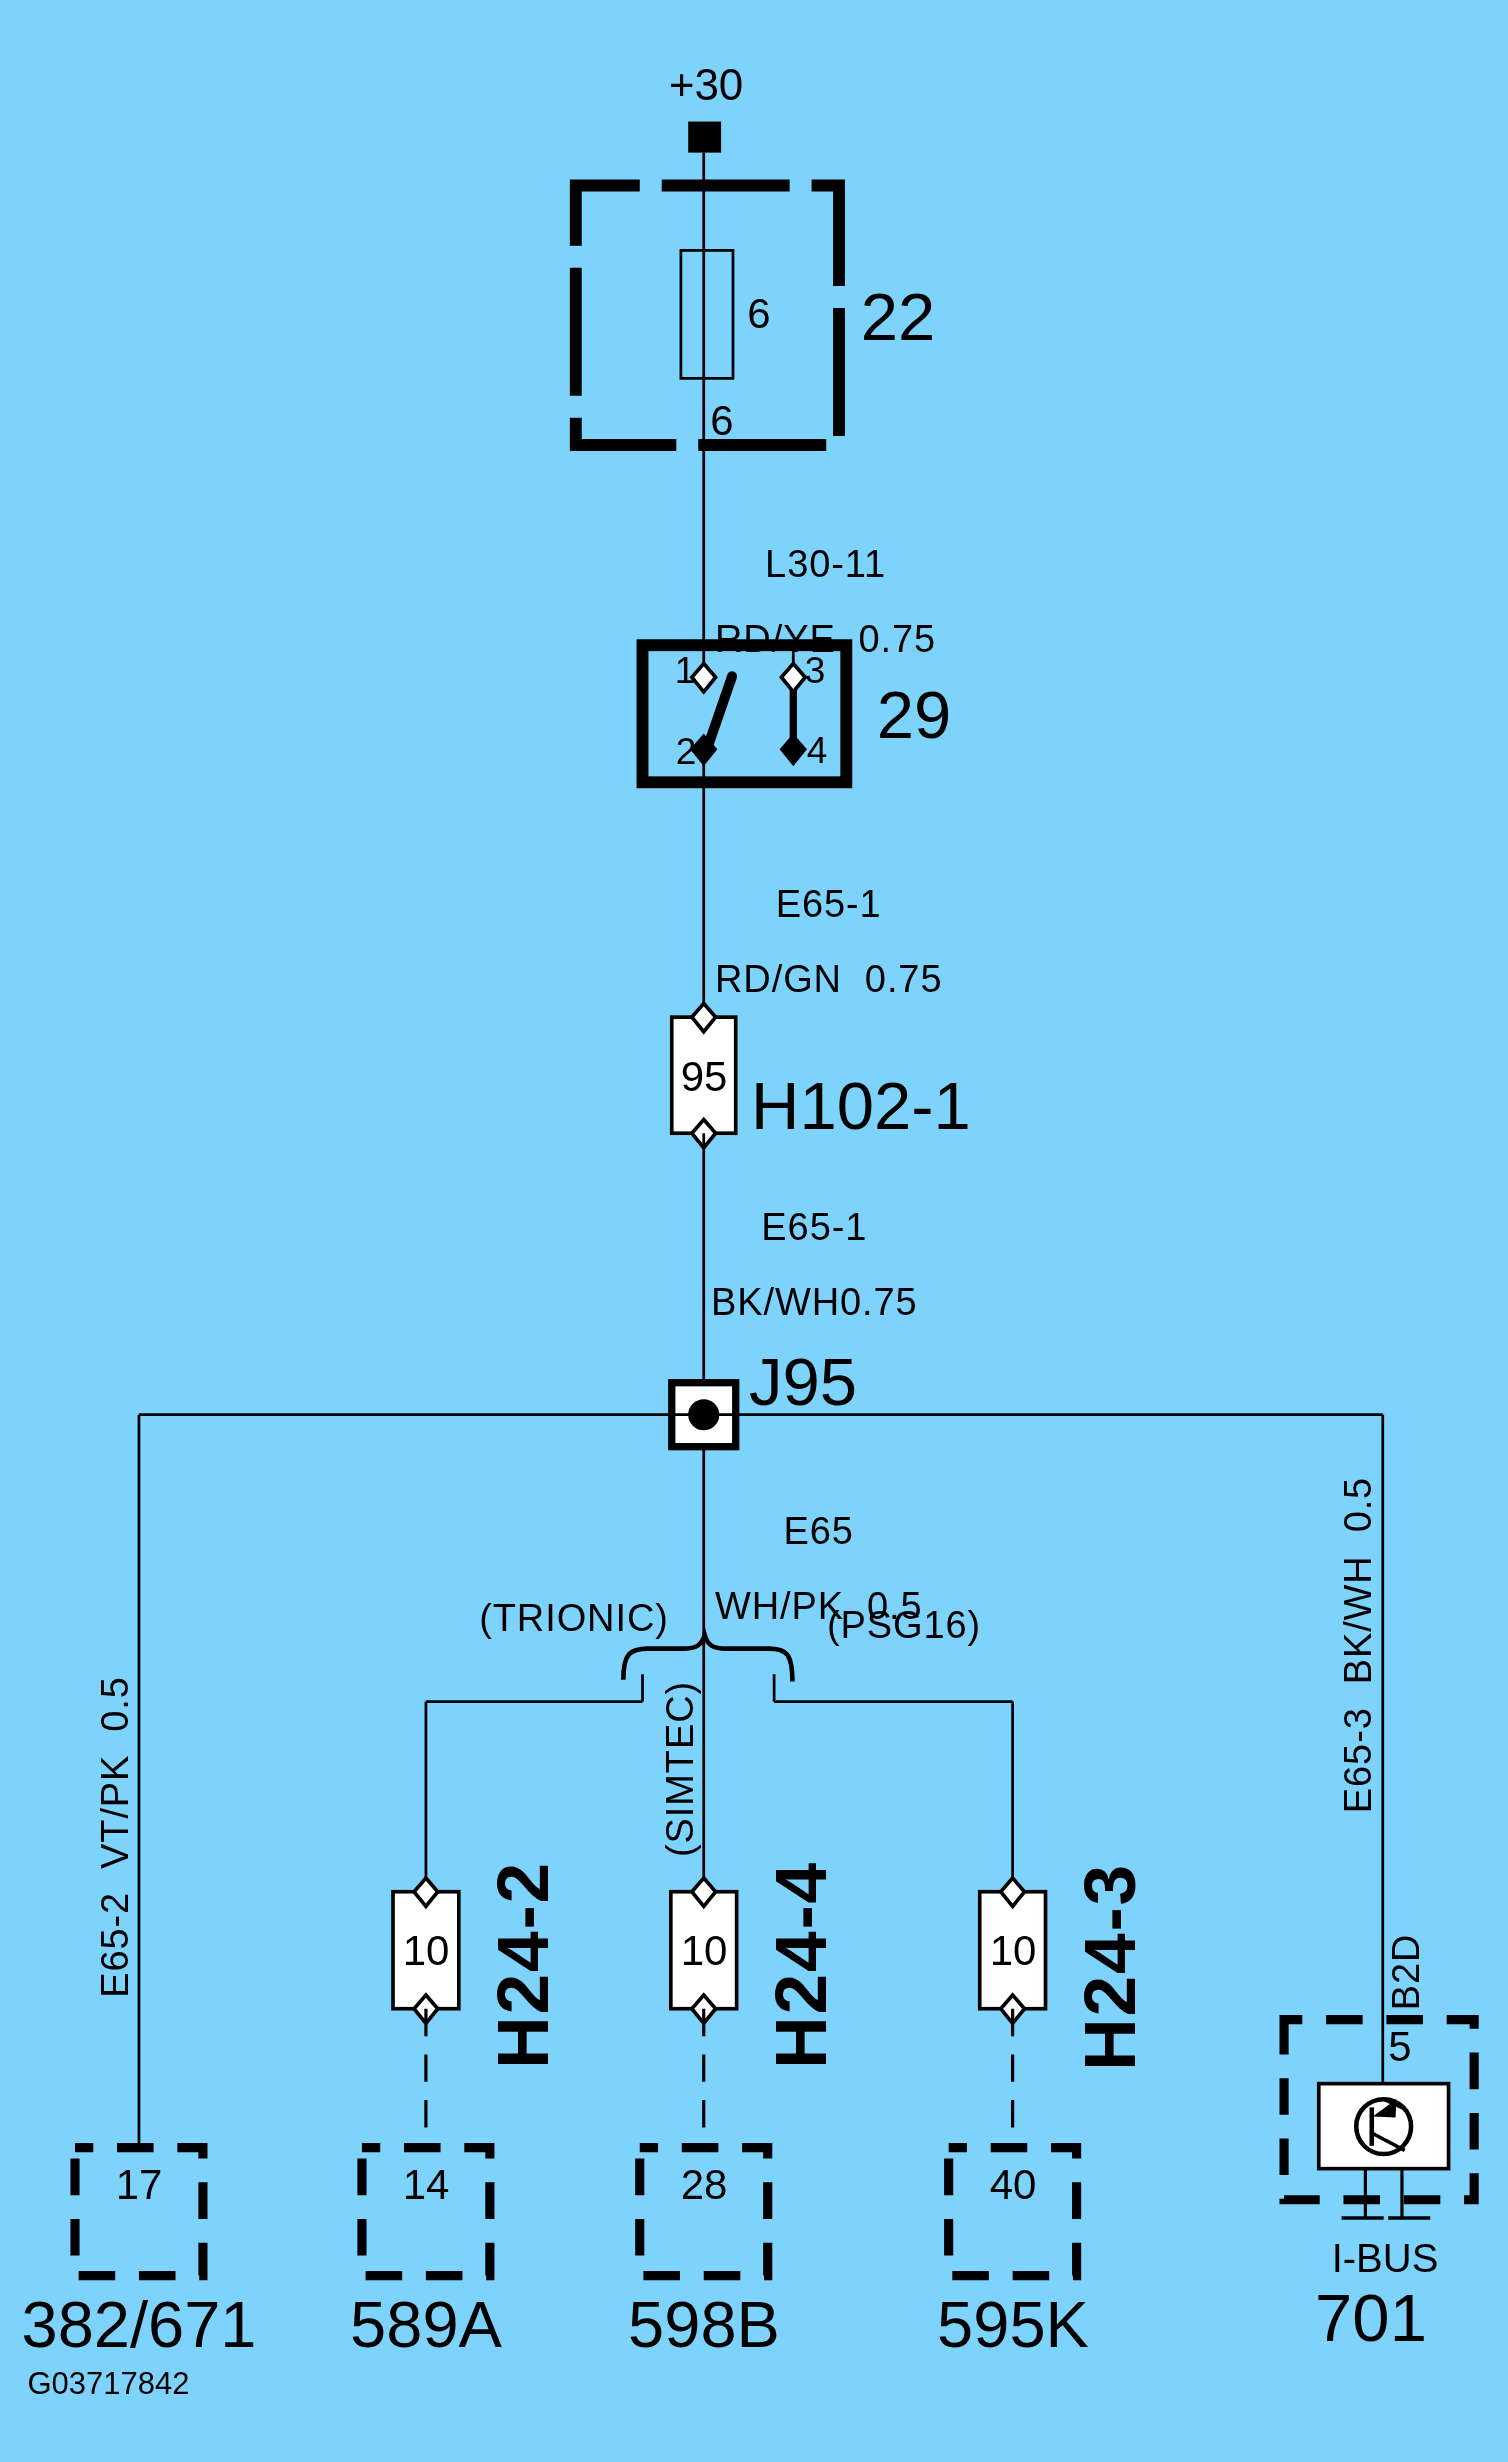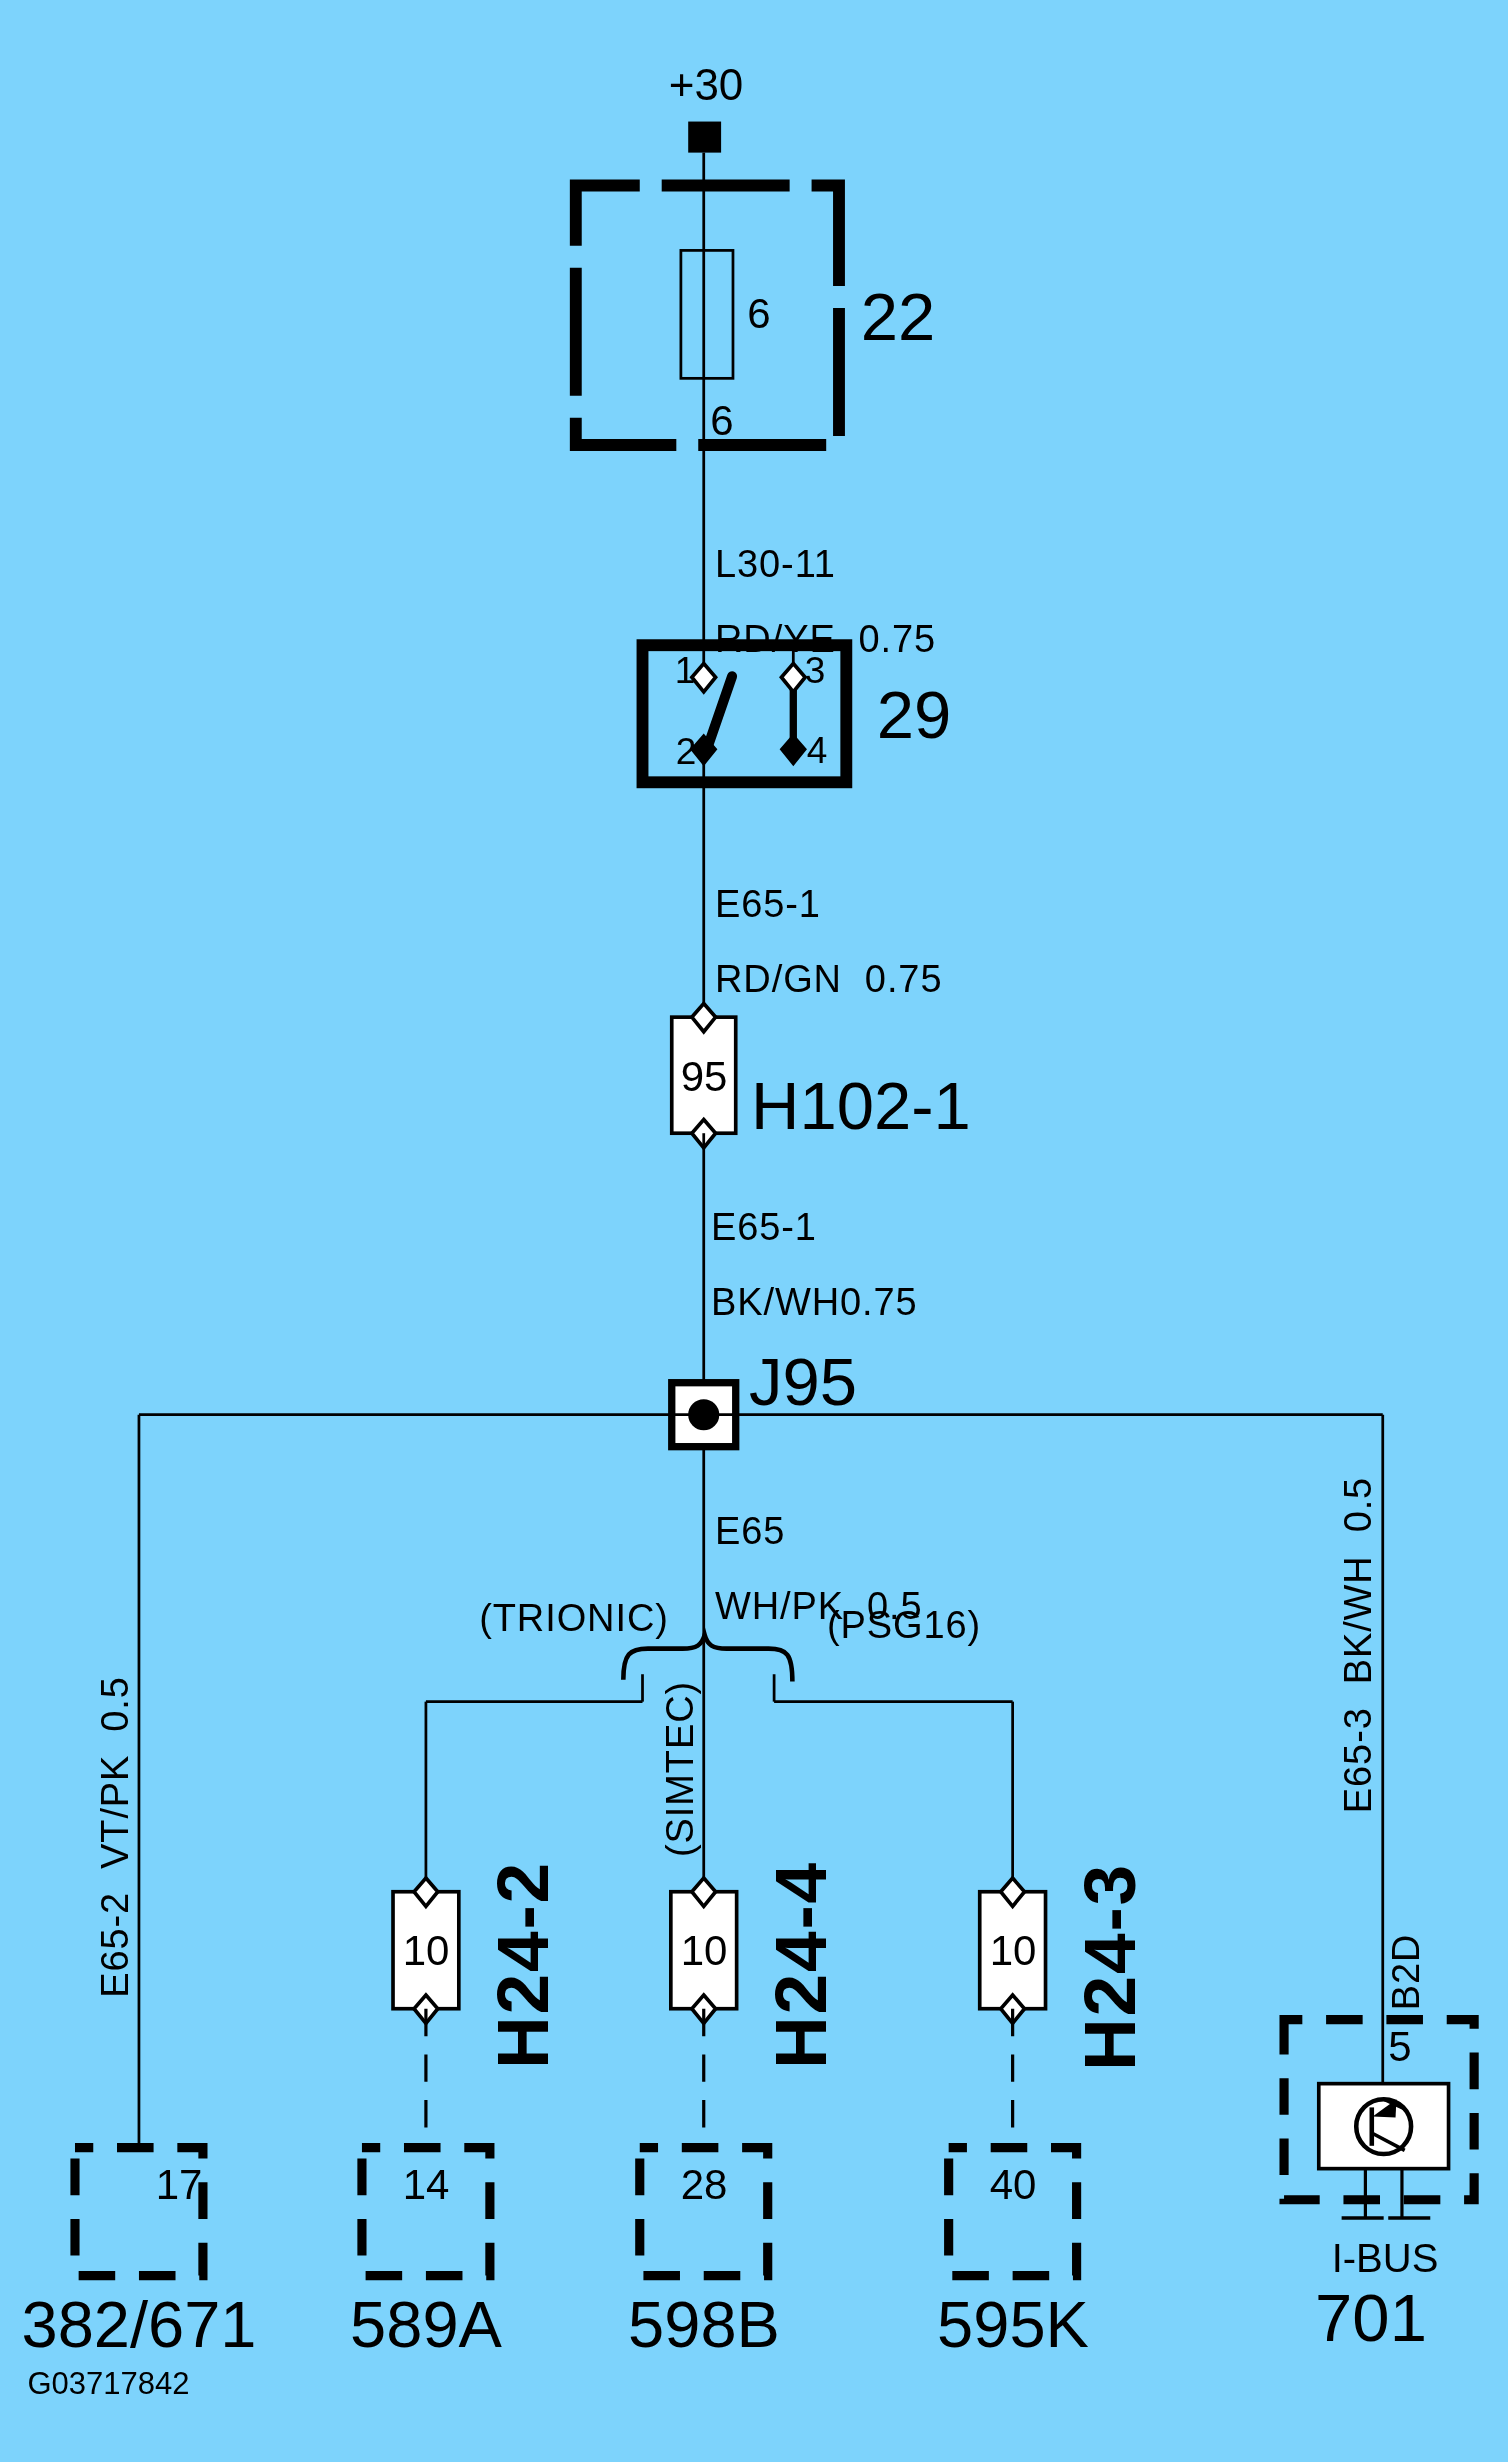--- a/index.html
+++ b/index.html
@@ -1,21 +1,21 @@
 <!DOCTYPE html>
 <html style="font-size:14.6px"><head>
 <meta charset="utf-8">
 <style>
   html,body{margin:0;padding:0;background:#ffffff;}
   .stage{
     position:relative;width:1508px;height:2462px;background:#7dd3fc;
     font-family:"Liberation Sans",sans-serif;color:#000;overflow:hidden;
   }
   .stage svg{position:absolute;left:0;top:0;}
-  .t{position:absolute;white-space:pre;color:#000;line-height:1.12;}
+  .t{position:absolute;white-space:pre;color:#000;line-height:1.12;text-align:center;}
   .ctr{transform:translate(-50%,-50%);text-align:center;}
   .rot{transform:translate(-50%,-50%) rotate(-90deg);text-align:center;}
   .fs34{font-size:31px;}
   .fs40{font-size:37px;}
   .fs42{font-size:38px;letter-spacing:0.9px;}
   .fs44{font-size:40px;}
   .fs46{font-size:42px;}
   .fs71{font-size:65px;}
   .fs73{font-size:67px;}
   .h24{font-size:73px;font-weight:bold;letter-spacing:1.8px;}
@@ -150,21 +150,21 @@
   <div class="t rot fs42" style="left:1406px;top:1972px;">B2D</div>
 
   <div class="t ctr fs46" style="left:426px;top:1951px;">10</div>
   <div class="t ctr fs46" style="left:704px;top:1951px;">10</div>
   <div class="t ctr fs46" style="left:1013px;top:1951px;">10</div>
 
   <div class="t rot h24" style="left:523px;top:1965px;">H24-2</div>
   <div class="t rot h24" style="left:801px;top:1965px;">H24-4</div>
   <div class="t rot h24" style="left:1110px;top:1967px;">H24-3</div>
 
-  <div class="t ctr fs46" style="left:139px;top:2185px;margin-left:40px;">17</div>
+  <div class="t ctr fs46" style="left:139px;top:2185px;">17</div>
   <div class="t ctr fs46" style="left:426px;top:2185px;">14</div>
   <div class="t ctr fs46" style="left:704px;top:2185px;">28</div>
   <div class="t ctr fs46" style="left:1013px;top:2185px;">40</div>
   <div class="t ctr fs46" style="left:1400px;top:2047px;">5</div>
 
   <div class="t ctr fs71" style="left:139px;top:2325px;">382/671</div>
   <div class="t ctr fs71" style="left:426px;top:2325px;">589A</div>
   <div class="t ctr fs71" style="left:704px;top:2325px;">598B</div>
   <div class="t ctr fs71" style="left:1013px;top:2325px;">595K</div>
 

